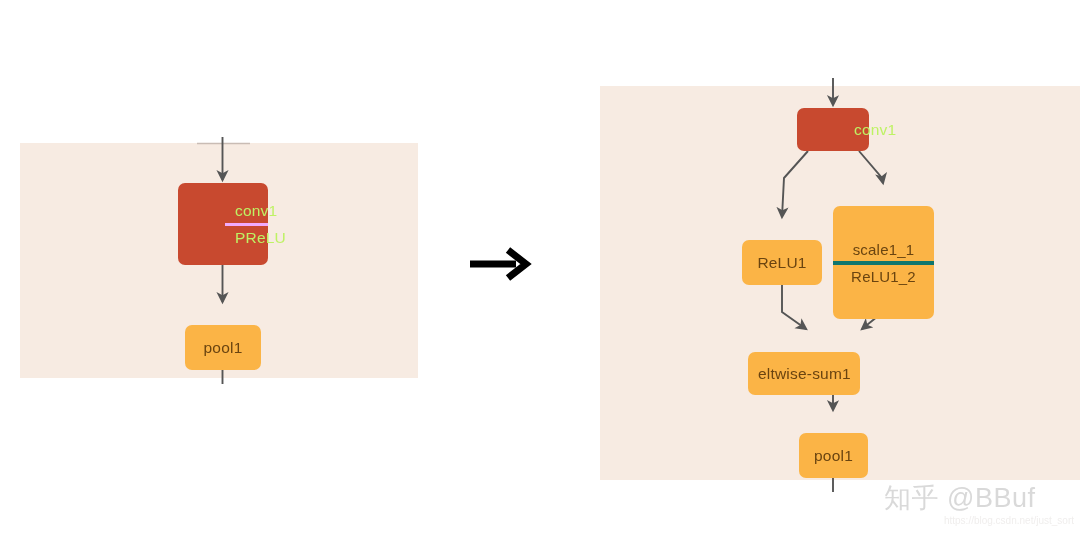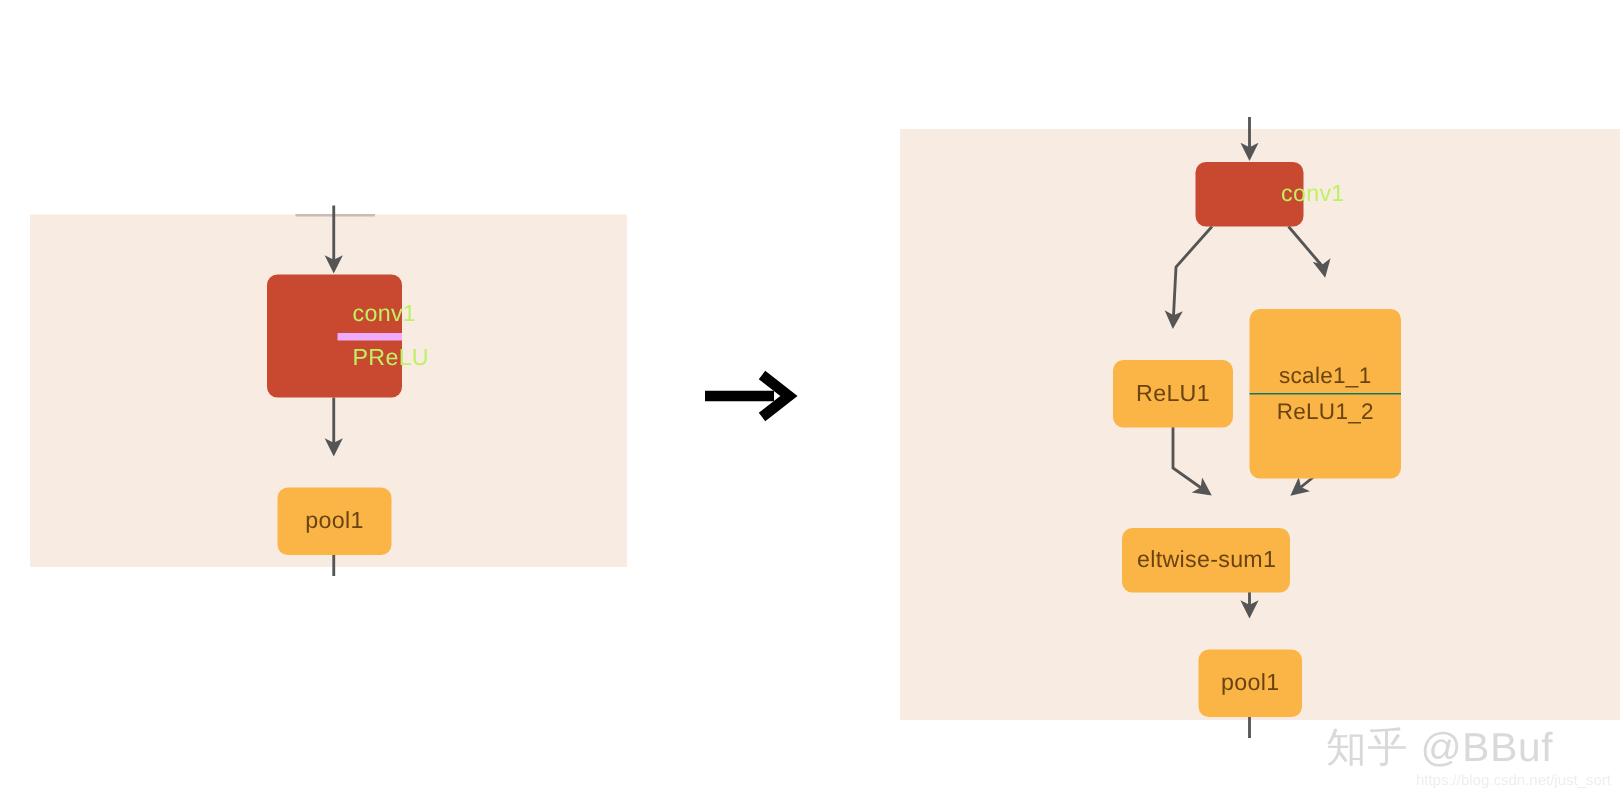--- a/index.html
+++ b/index.html
@@ -74,24 +74,24 @@
     margin-top: 20px;
   }
   .node .row {
     width: 100%;
     text-align: center;
     padding: 3px 10px;
     box-sizing: border-box;
     white-space: nowrap;
   }
   .node.red .row + .row {
-    border-top: 5px solid #f0abfc;
+    border-top: 3px solid #f0abfc;
   }
   .node.orange .row + .row {
-    border-top: 1px solid #0f766e;
+    border-top: 4px solid #0f766e;
   }
 
   
   #node-before-conv1 { left: 178px; top: 183px; width: 90px;  height: 82px;  }
   #node-before-pool1 { left: 185px; top: 305px; width: 76px;  height: 45px;  }
 
   
   #node-after-conv1     { left: 797px; top: 108px; width: 72px;  height: 43px; }
   #node-after-relu1     { left: 742px; top: 220px; width: 80px;  height: 45px; }
   #node-after-scaleblk  { left: 833px; top: 186px; width: 101px; height: 113px; font-size: 15px; }

